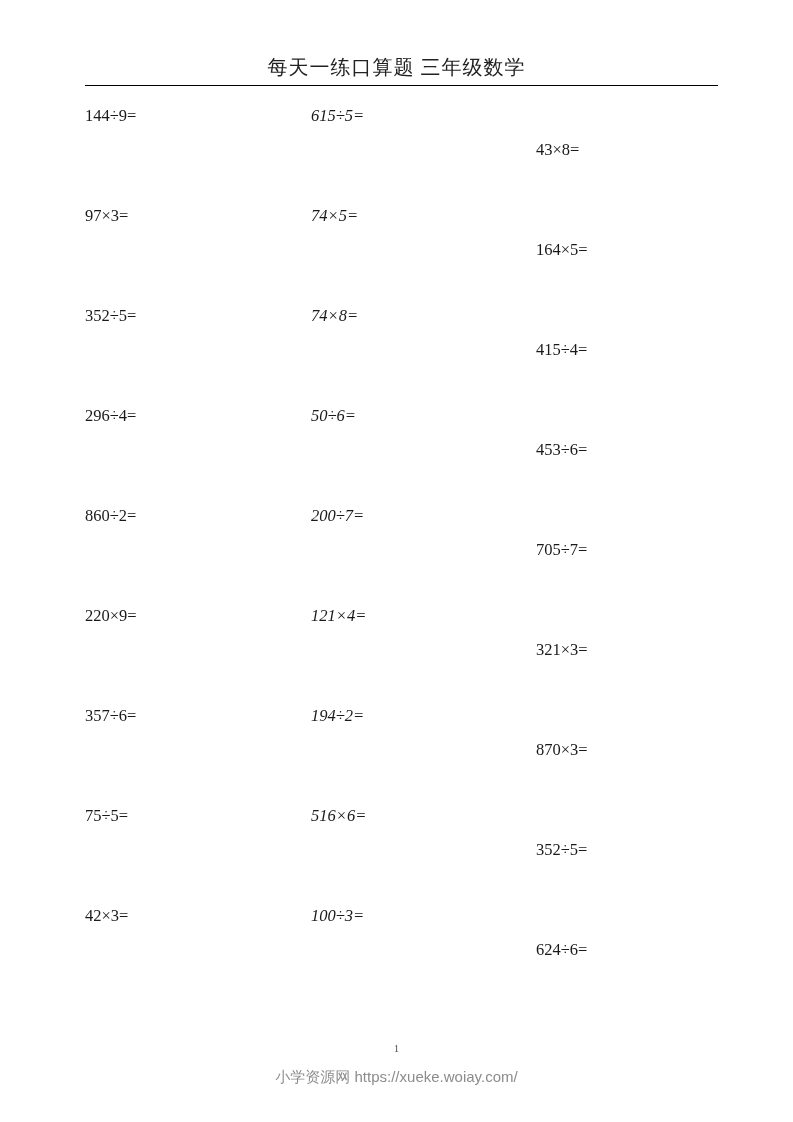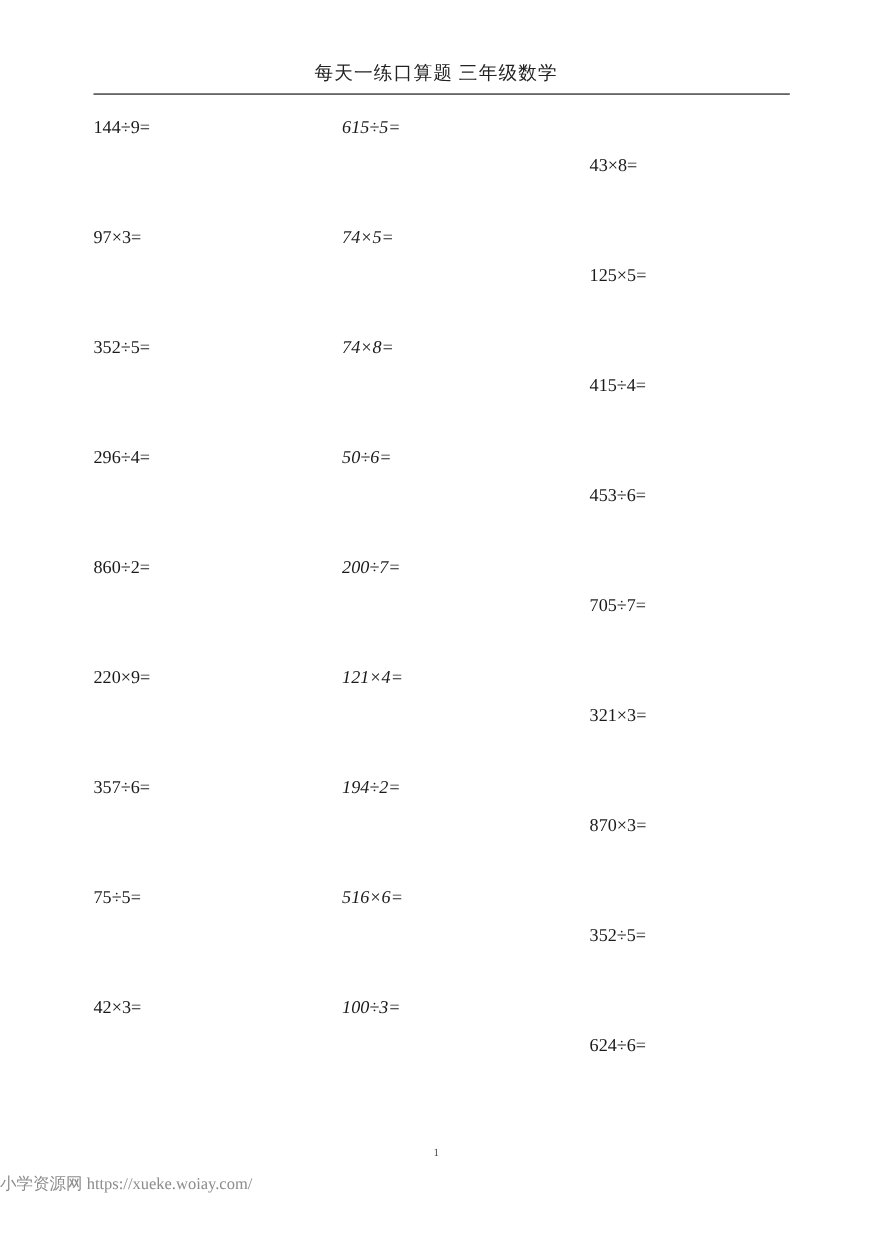--- a/index.html
+++ b/index.html
@@ -23,21 +23,21 @@
     width: 793px;
     height: 1122px;
   }
 
   .worksheet-title {
     position: absolute;
     left: 0;
     top: 54px;
     width: 793px;
     text-align: center;
-    font-size: 17px;
+    font-size: 20px;
     line-height: 26px;
     letter-spacing: 1px;
     color: #222222;
     font-family: "Liberation Serif", "DejaVu Serif", serif;
     white-space: nowrap;
   }
 
   .title-rule {
     position: absolute;
     left: 85px;
@@ -83,25 +83,25 @@
     line-height: 14px;
     color: #4a4a4a;
     font-family: "Liberation Serif", "DejaVu Serif", serif;
   }
 
   .watermark {
     position: absolute;
     left: 0;
     top: 1066px;
     width: 793px;
-    text-align: left;
+    text-align: center;
     font-size: 15px;
     line-height: 22px;
     color: #8c8c8c;
-    font-family: Liberation Serif, serif;
+    font-family: Liberation Sans, sans-serif;
     white-space: nowrap;
   }
 </style>
 </head>
 <body>
 
 <div class="page">
 
   <div class="worksheet-title">每天一练口算题 三年级数学</div>
 
@@ -111,21 +111,21 @@
 
     <div class="problem-row">
       <div class="problem-cell col-0">144÷9=</div>
       <div class="problem-cell col-1">615÷5=</div>
       <div class="problem-cell col-2">43×8=</div>
     </div>
 
     <div class="problem-row">
       <div class="problem-cell col-0">97×3=</div>
       <div class="problem-cell col-1">74×5=</div>
-      <div class="problem-cell col-2">125×5=</div>
+      <div class="problem-cell col-2">164×5=</div>
     </div>
 
     <div class="problem-row">
       <div class="problem-cell col-0">352÷5=</div>
       <div class="problem-cell col-1">74×8=</div>
       <div class="problem-cell col-2">415÷4=</div>
     </div>
 
     <div class="problem-row">
       <div class="problem-cell col-0">296÷4=</div>

